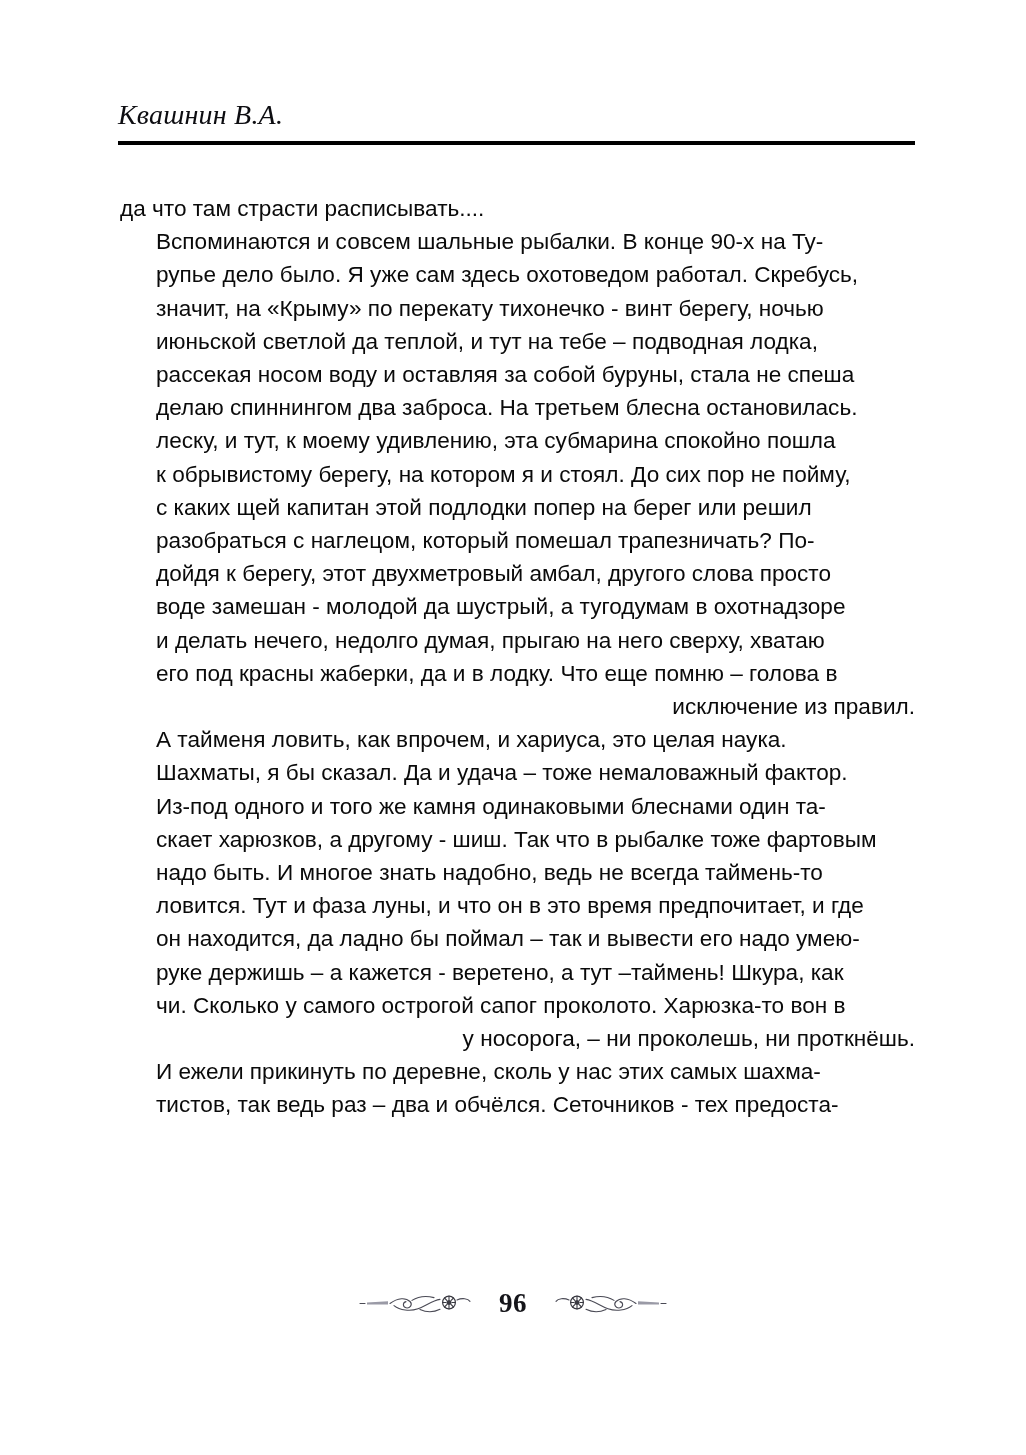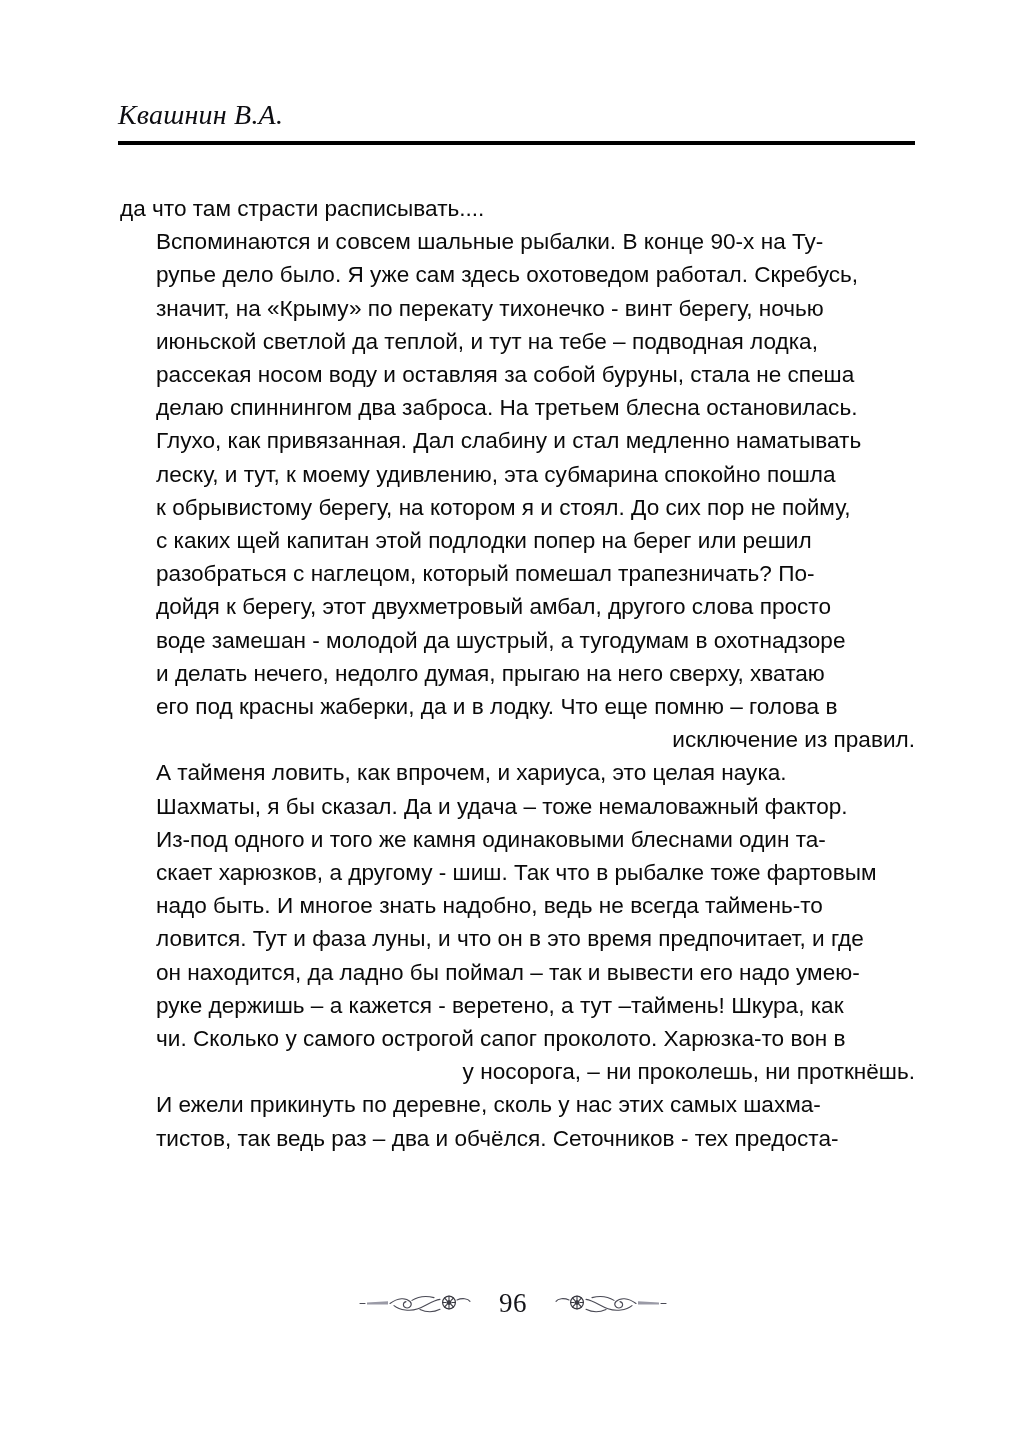--- a/index.html
+++ b/index.html
@@ -84,20 +84,21 @@
   
   .folio-wrap {
     position: absolute;
     left: 0;
     top: 1286px;
     width: 1026px;
     display: flex;
     align-items: center;
     justify-content: center;
     gap: 12px;
+    font-weight: bold;
   }
   .ornament {
     display: block;
     width: 130px;
     height: 34px;
   }
   .ornament.flip {
     transform: scaleX(-1);
   }
   .folio-num {
@@ -125,21 +126,20 @@
       <span>да что там страсти расписывать....</span>
     </p>
 
     <p class="para indent">
       <span class="fullline" style="text-indent:36px">Вспоминаются и совсем  шальные рыбалки. В конце 90-х на Ту-</span>
       <span class="fullline">рупье дело было. Я уже сам здесь охотоведом работал. Скребусь,</span>
       <span class="fullline">значит, на «Крыму» по перекату тихонечко - винт берегу, ночью</span>
       <span class="fullline">июньской светлой да теплой, и тут на тебе – подводная лодка,</span>
       <span class="fullline">рассекая носом воду и оставляя за собой буруны, стала не спеша</span>
       <span class="fullline">делаю спиннингом два заброса. На третьем блесна остановилась.</span>
-      <span class="fullline">Глухо, как привязанная. Дал слабину и стал медленно наматывать</span>
       <span class="fullline">леску, и тут, к моему удивлению, эта субмарина спокойно пошла</span>
       <span class="fullline">к обрывистому берегу, на котором я и стоял. До сих пор не пойму,</span>
       <span class="fullline">с каких щей капитан этой подлодки попер на берег или решил</span>
       <span class="fullline">разобраться с наглецом, который помешал трапезничать? По-</span>
       <span class="fullline">дойдя к берегу, этот двухметровый амбал, другого слова просто</span>
       <span class="fullline">воде замешан - молодой да шустрый, а тугодумам в охотнадзоре</span>
       <span class="fullline">и делать нечего, недолго думая, прыгаю на него сверху, хватаю</span>
       <span class="fullline">его под красны жаберки, да и в лодку. Что еще помню – голова в</span>
       <span class="lastline">исключение из правил.</span>
     </p>

